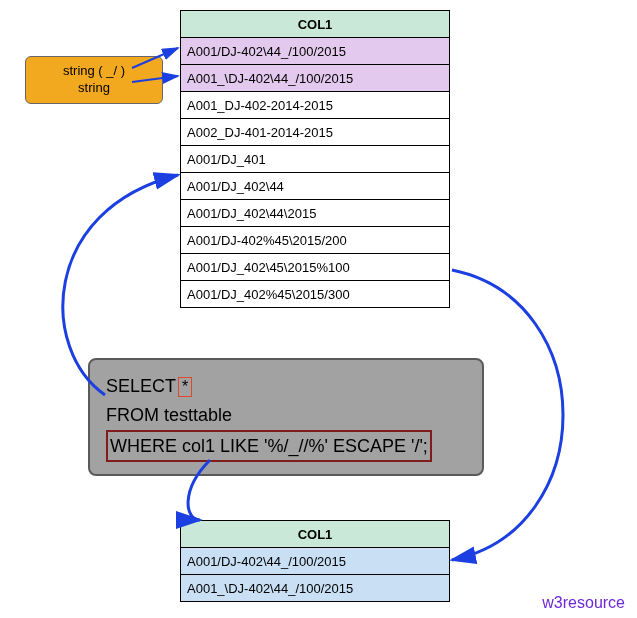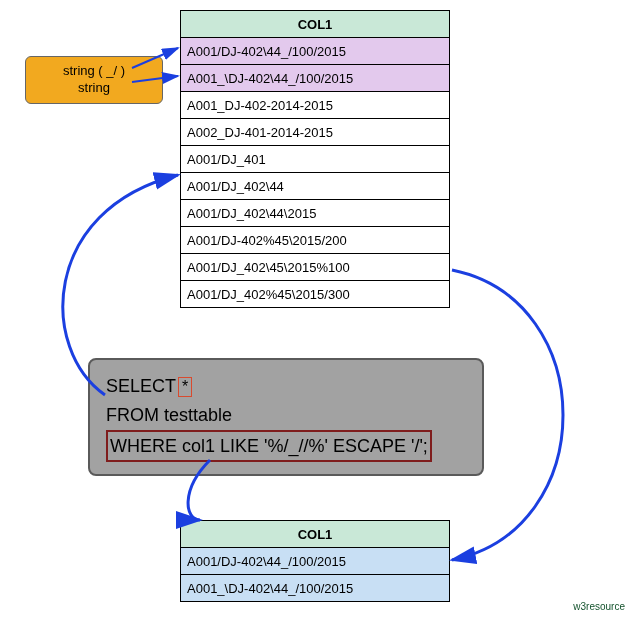--- a/index.html
+++ b/index.html
@@ -110,22 +110,22 @@
   }
   .res-table td {
     background: #c8dff4;
     text-align: left;
   }
   
   .credit {
     position: absolute;
     right: 12px;
     bottom: 6px;
-    font-size: 10px;
-    color: #14532d;
+    font-size: 16px;
+    color: #6d28d9;
   }
   svg.arrows {
     position: absolute;
     left: 0;
     top: 0;
     pointer-events: none;
   }
 </style>
 </head>
 <body>

